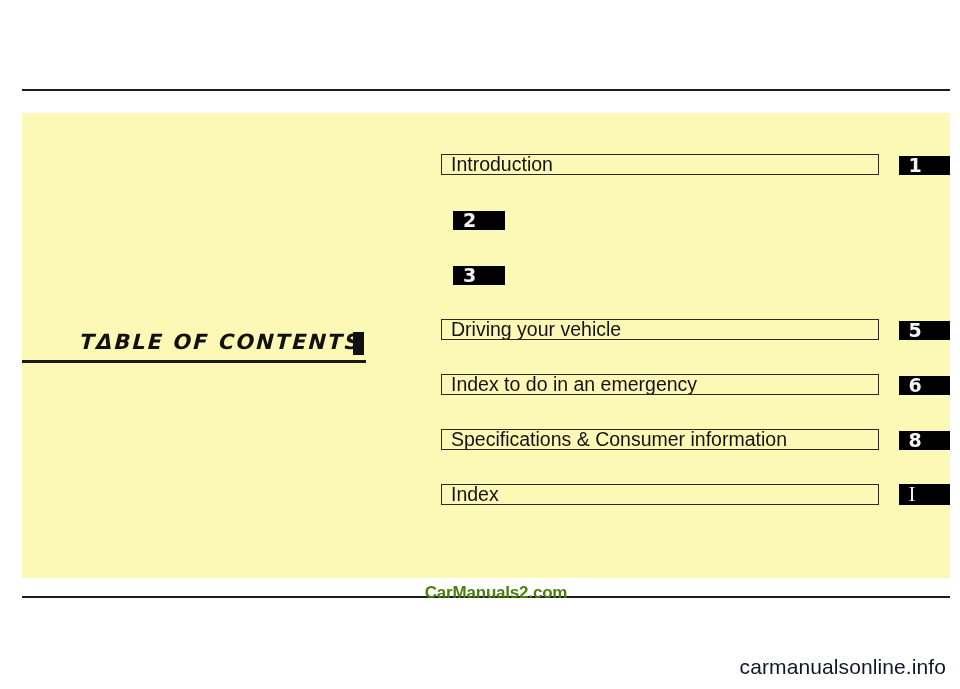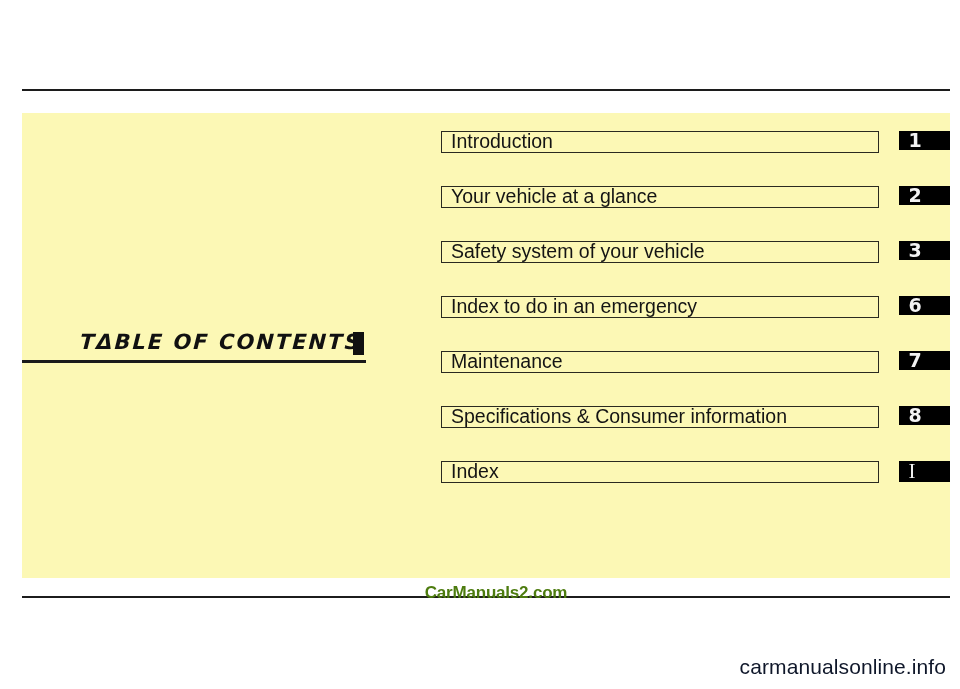--- a/index.html
+++ b/index.html
@@ -81,21 +81,21 @@
     position: absolute;
     left: 419px;
     top: 18px;
     width: 509px;
   }
   .toc-row {
     position: relative;
     height: 44px;
     margin-bottom: 11px;
     display: flex;
-    align-items: flex-start;
+    align-items: flex-end;
     gap: 8px;
   }
   .toc-row:last-child { margin-bottom: 12px; }
 
   .toc-item {
     width: 443px;
     box-sizing: border-box;
     border: 1.5px solid #2a2a20;
     background: #fcf8b5;
     display: flex;
@@ -177,56 +177,50 @@
     <div class="toc-row">
       <div class="toc-item">
         <span class="toc-item-label">Introduction</span>
       </div>
       <div class="toc-badge">
         <span class="toc-badge-label">1</span>
       </div>
     </div>
 
     <div class="toc-row">
-      <div class="toc-item">
-        <span class="toc-item-label">Your vehicle at a glance</span>
-      </div>
       <div class="toc-badge">
         <span class="toc-badge-label">2</span>
       </div>
     </div>
 
     <div class="toc-row">
-      <div class="toc-item">
-        <span class="toc-item-label">Safety system of your vehicle</span>
-      </div>
       <div class="toc-badge">
         <span class="toc-badge-label">3</span>
       </div>
     </div>
 
 
+    <div class="toc-row">
+      <div class="toc-item">
+        <span class="toc-item-label">Driving your vehicle</span>
+      </div>
+      <div class="toc-badge">
+        <span class="toc-badge-label">5</span>
+      </div>
+    </div>
 
     <div class="toc-row">
       <div class="toc-item">
         <span class="toc-item-label">Index to do in an emergency</span>
       </div>
       <div class="toc-badge">
         <span class="toc-badge-label">6</span>
       </div>
     </div>
 
-    <div class="toc-row">
-      <div class="toc-item">
-        <span class="toc-item-label">Maintenance</span>
-      </div>
-      <div class="toc-badge">
-        <span class="toc-badge-label">7</span>
-      </div>
-    </div>
 
     <div class="toc-row">
       <div class="toc-item">
         <span class="toc-item-label">Specifications &amp; Consumer information</span>
       </div>
       <div class="toc-badge">
         <span class="toc-badge-label">8</span>
       </div>
     </div>
 

